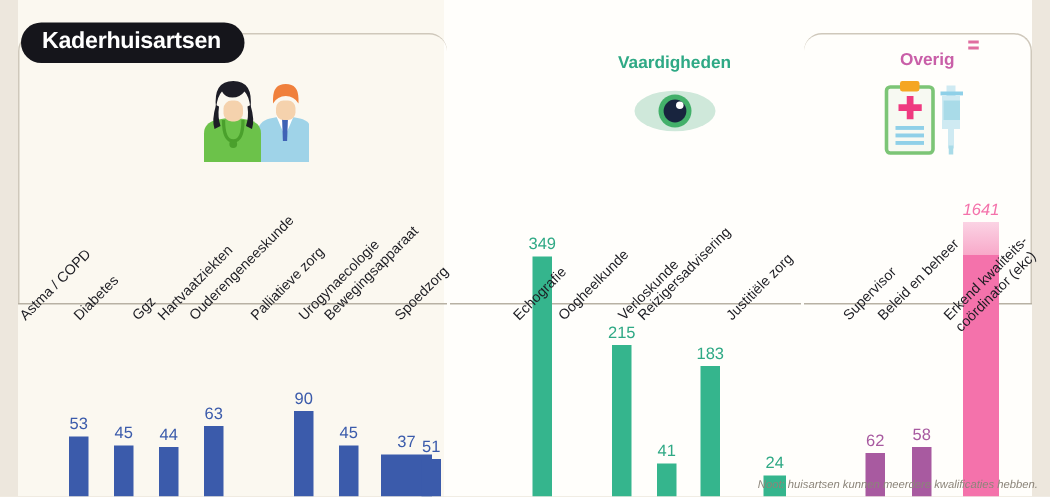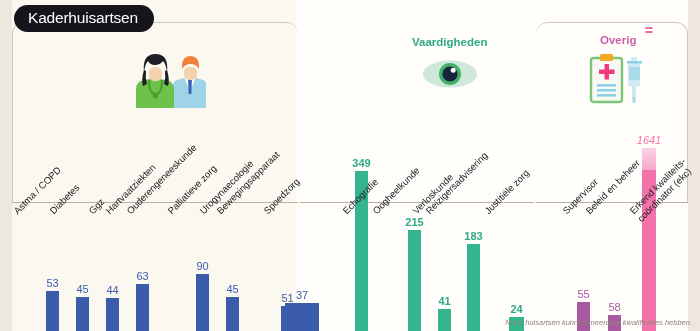--- a/index.html
+++ b/index.html
@@ -11,25 +11,25 @@
   }
   #stage{position:absolute;inset:0;}
 
   
   .band{position:absolute;top:0;bottom:0;}
   .band.cream{background:#fbf8f0;}
   .band.white{background:#fffefb;}
 
   
   #title-pill{
-    position:absolute;left:14px;top:5px;
+    position:absolute;left:14px;top:15px;
     background:#15151b;color:#ffffff;
     border-radius:14px;
     padding:4px 16px 5px 14px;
-    font-size:15.5px;font-weight:normal;
+    font-size:15.5px;font-weight:bold;
     letter-spacing:-0.2px;
     z-index:40;
     white-space:nowrap;
   }
 
   
   .panel{
     position:absolute;
     border:1px solid #cfc8bb;
     border-radius:12px;
@@ -55,21 +55,21 @@
     transform:translateX(-50%);
     margin-bottom:2px;
     font-size:11px;font-weight:normal;
     white-space:nowrap;
   }
   .bar .rect{position:absolute;left:0;right:0;bottom:0;top:0;}
 
   .grp-blue .rect{background:#3b5bab;}
   .grp-blue .value{color:#3b5bab;}
   .grp-teal .rect{background:#35b58d;}
-  .grp-teal .value{color:#2fa985;font-weight:bold;}
+  .grp-teal .value{color:#2fa985;}
   .grp-pink .rect{background:#a85aa0;}
   .grp-pink .value{color:#a85aa0;}
   .grp-pink.accent .rect{background:#f472ab;}
   .grp-pink.accent .value{color:#f472ab;}
 
   
   .breaktop{
     position:absolute;left:0;right:0;top:0;height:22px;
     background:linear-gradient(to bottom,#fbd3e4,#f8a9c9);
     z-index:11;
@@ -167,21 +167,21 @@
     <div class="value">63</div>
   </div>
   <div class="bar grp-blue" style="left:196px;width:13px;height:57px;">
     <div class="rect"></div>
     <div class="value">90</div>
   </div>
   <div class="bar grp-blue" style="left:226px;width:13px;height:34px;">
     <div class="rect"></div>
     <div class="value">45</div>
   </div>
-  <div class="bar grp-blue" style="left:254px;width:34px;height:28px;margin-left:31px;">
+  <div class="bar grp-blue" style="left:254px;width:34px;height:28px;">
     <div class="rect"></div>
     <div class="value">37</div>
   </div>
   <div class="bar grp-blue" style="left:281px;width:13px;height:25px;">
     <div class="rect"></div>
     <div class="value">51</div>
   </div>
 
   <div class="cat" style="left:12px;top:209px;">Astma / COPD</div>
   <div class="cat" style="left:48px;top:209px;">Diabetes</div>
@@ -243,27 +243,27 @@
       <rect x="8" y="41" width="19" height="2.6" fill="#8fd0e8"></rect>
       <path d="M42 4 l6 0 l0 7 l3 0 l0 22 l-4 0 l0 13 l-4 0 l0 -13 l-4 0 l0 -22 l3 0 z" fill="#cfeaf2"></path>
       <rect x="40" y="14" width="11" height="13" fill="#a9dbe8"></rect>
       <rect x="38" y="8" width="15" height="2.6" fill="#8fd0e8"></rect>
       <rect x="43.5" y="44" width="3" height="6" fill="#a9dbe8"></rect>
     </svg>
   </div>
 
   <div class="bar grp-pink" style="left:577px;width:13px;height:29px;">
     <div class="rect"></div>
-    <div class="value">55</div>
-  </div>
-  <div class="bar grp-pink" style="left:608px;width:13px;height:16px;">
+    <div class="value">62</div>
+  </div>
+  <div class="bar grp-pink" style="left:608px;width:13px;height:33px;">
     <div class="rect"></div>
     <div class="value">58</div>
   </div>
-  <div class="bar grp-pink accent" style="left:642px;width:14px;height:183px;font-style:italic;">
+  <div class="bar grp-pink accent" style="left:642px;width:24px;height:183px;font-style:italic;">
     <div class="rect"></div>
     <div class="breaktop"></div>
     <div class="value">1641</div>
   </div>
   <div class="breakmark" style="left:648.5px;top:27px;"></div>
   <div class="breakmark" style="left:648.5px;top:31px;"></div>
 
   <div class="cat" style="left:561px;top:209px;">Supervisor</div>
   <div class="cat" style="left:584px;top:209px;">Beleid en beheer</div>
   <div class="cat multi" style="left:628px;top:209px;">Erkend kwaliteits-coördinator (ekc)</div>

